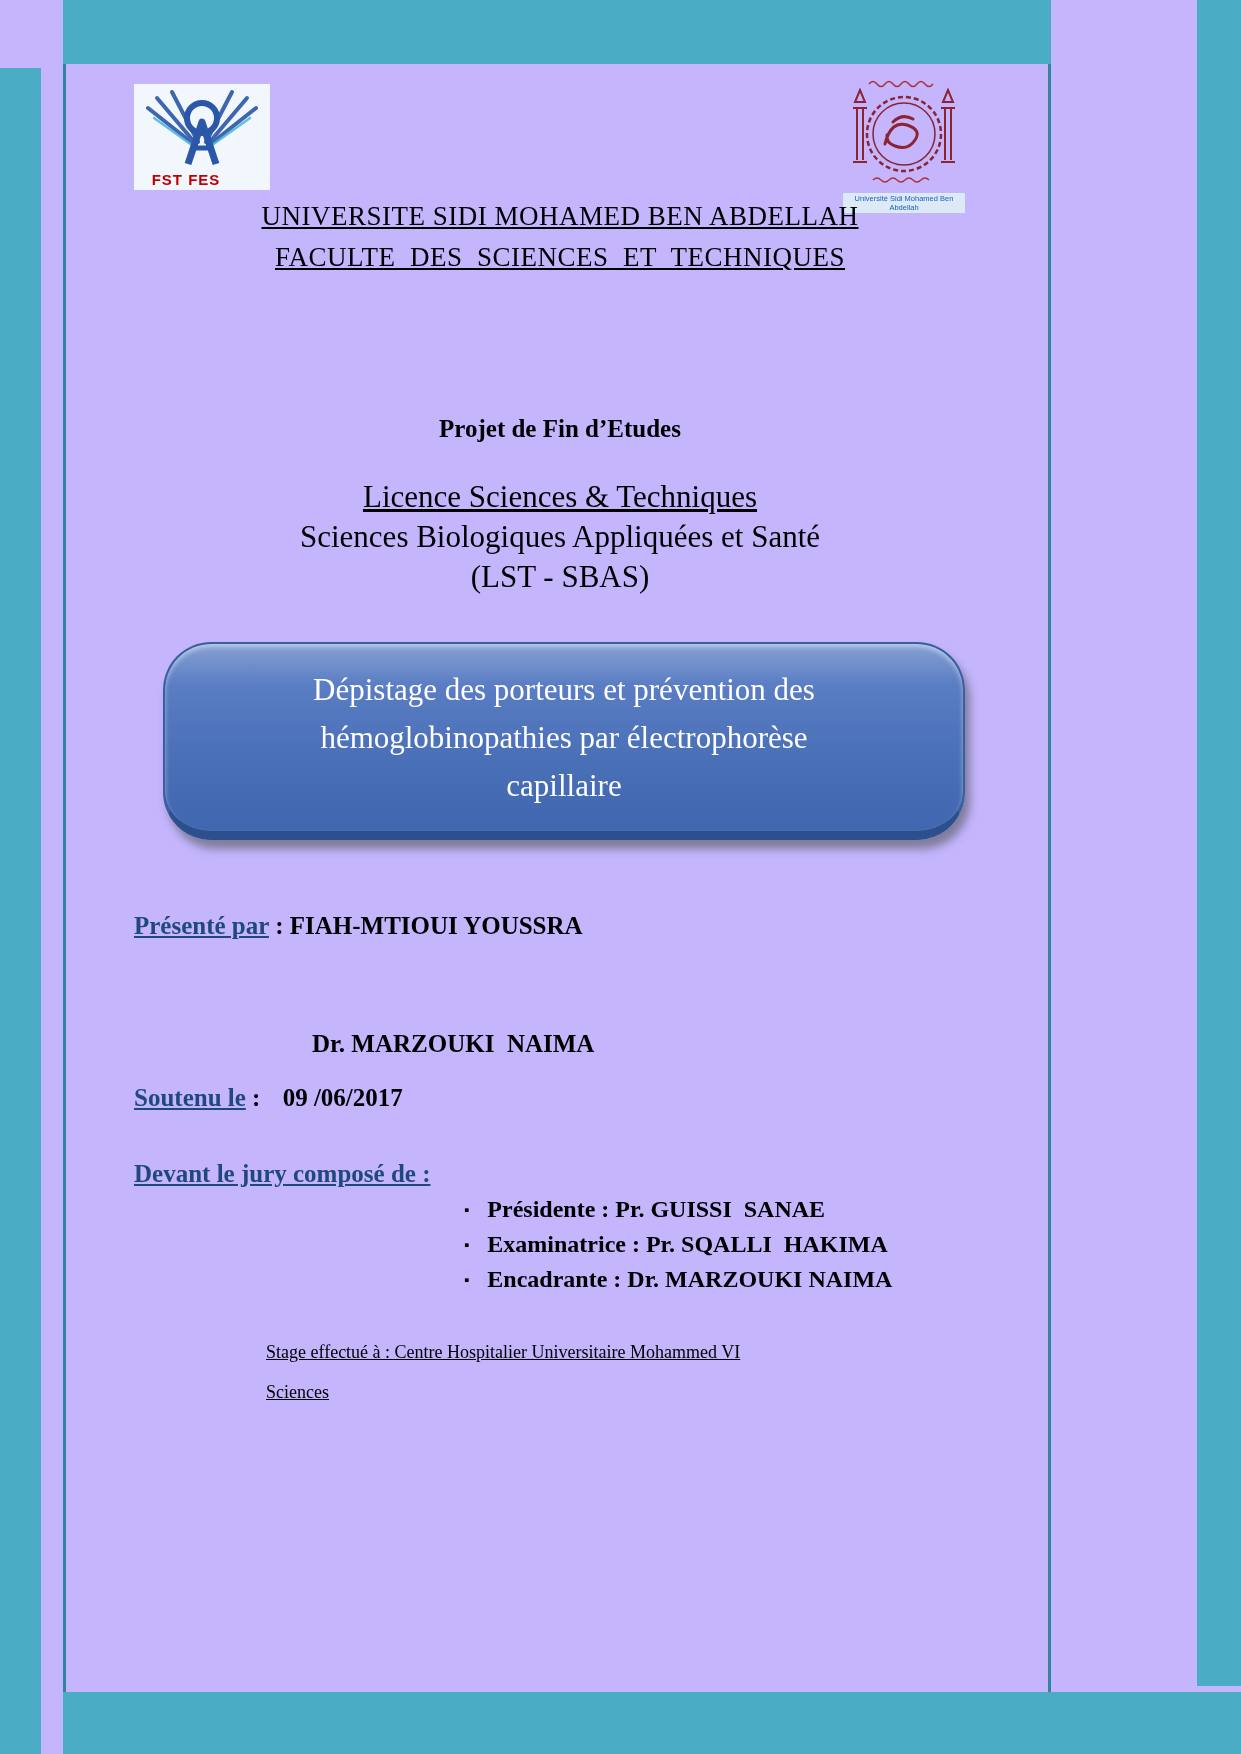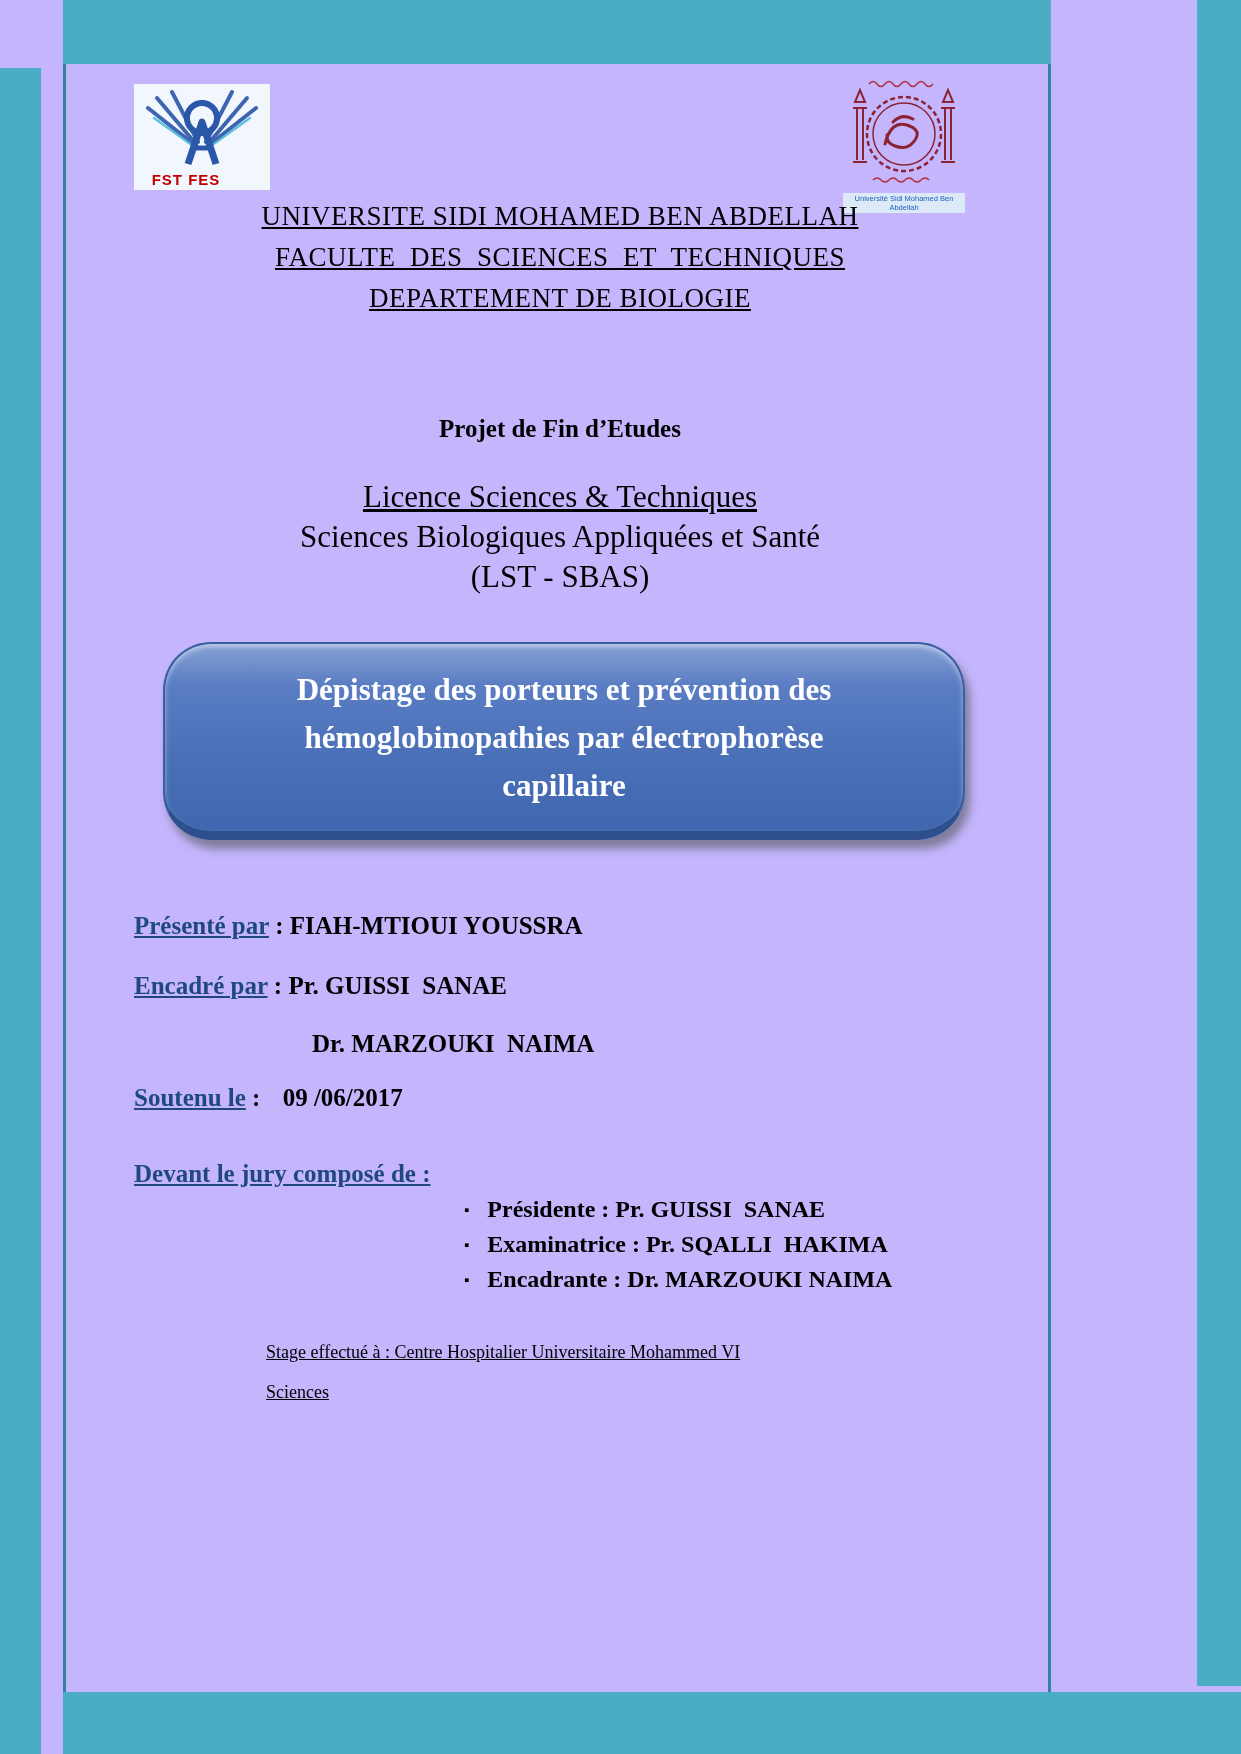--- a/index.html
+++ b/index.html
@@ -59,21 +59,21 @@
   
   .title-box {
     position: absolute; left: 163px; top: 642px; width: 802px; height: 198px;
     border-radius: 48px;
     background: linear-gradient(180deg, #86a0d4 0%, #5a7dc3 22%, #4a70b8 60%, #3f66ae 100%);
     border: 2px solid #3a5fa0;
     border-bottom: 9px solid #2d4f8e;
     box-shadow: 5px 9px 8px rgba(90, 95, 105, 0.65), inset 0 3px 5px rgba(255,255,255,0.45);
     text-align: center;
     padding-top: 22px;
-    font-size: 31px; line-height: 48px; font-weight: bold; color: #ffffff;
+    font-size: 31px; line-height: 48px; font-weight: normal; color: #ffffff;
   }
 
   
   .info-row { position: absolute; left: 134px; font-size: 25px; font-weight: bold; }
   .row-presented   { top: 912px; }
   .row-supervised  { top: 972px; }
   .row-supervisor2 { top: 1030px; left: 312px; }
   .row-defended    { top: 1084px; }
   .label { color: #1F497D; text-decoration: underline; }
   .sep { color: #000; }
@@ -146,44 +146,40 @@
         <circle cx="61" cy="58" r="31" fill="none" stroke="#8b2332" stroke-width="1.5"></circle>
         <path d="M42 68 q6 -24 22 -19 q15 5 8 15 q-7 11 -20 6 q-9 -3 -8 -11 M50 46 q9 -9 20 -3" stroke="#8b2332" stroke-width="3" fill="none" stroke-linecap="round"></path>
         <path d="M30 104 q4 -4 8 0 t8 0 t8 0 t8 0 t8 0 t8 0 t8 0" stroke="#b03040" stroke-width="1.4" fill="none"></path>
       </svg>
       <div class="seal-caption">Université Sidi Mohamed Ben Abdellah</div>
     </div>
 
     <div class="uni-headings">
       <div class="uni-line pre">UNIVERSITE SIDI MOHAMED BEN ABDELLAH</div>
       <div class="uni-line pre">FACULTE  DES  SCIENCES  ET  TECHNIQUES</div>
-      <div class="uni-line pre">DEPARTEMENT DE BIOLOGIE</div>
     </div>
 
     <div class="project-line">Projet de Fin d’Etudes</div>
 
     <div class="degree-block">
       <div class="degree-line">Licence Sciences &amp; Techniques</div>
       <div>Sciences Biologiques Appliquées et Santé</div>
       <div>(LST - SBAS)</div>
     </div>
 
     <div class="title-box">
       <div>Dépistage des porteurs et prévention des</div>
       <div>hémoglobinopathies par électrophorèse</div>
       <div>capillaire</div>
     </div>
 
     <div class="info-row row-presented">
       <span class="label">Présenté par</span><span class="sep pre"> : </span><span class="value pre">FIAH-MTIOUI YOUSSRA</span>
     </div>
 
-    <div class="info-row row-supervised">
-      <span class="label">Encadré par</span><span class="sep pre"> : </span><span class="value pre">Pr. GUISSI  SANAE</span>
-    </div>
 
     <div class="info-row row-supervisor2">
       <span class="value pre">Dr. MARZOUKI  NAIMA</span>
     </div>
 
     <div class="info-row row-defended">
       <span class="label">Soutenu le</span><span class="sep pre"> : </span><span class="value pre value-gap">09 /06/2017</span>
     </div>
 
     <div class="jury-heading">Devant le jury composé de :</div>

